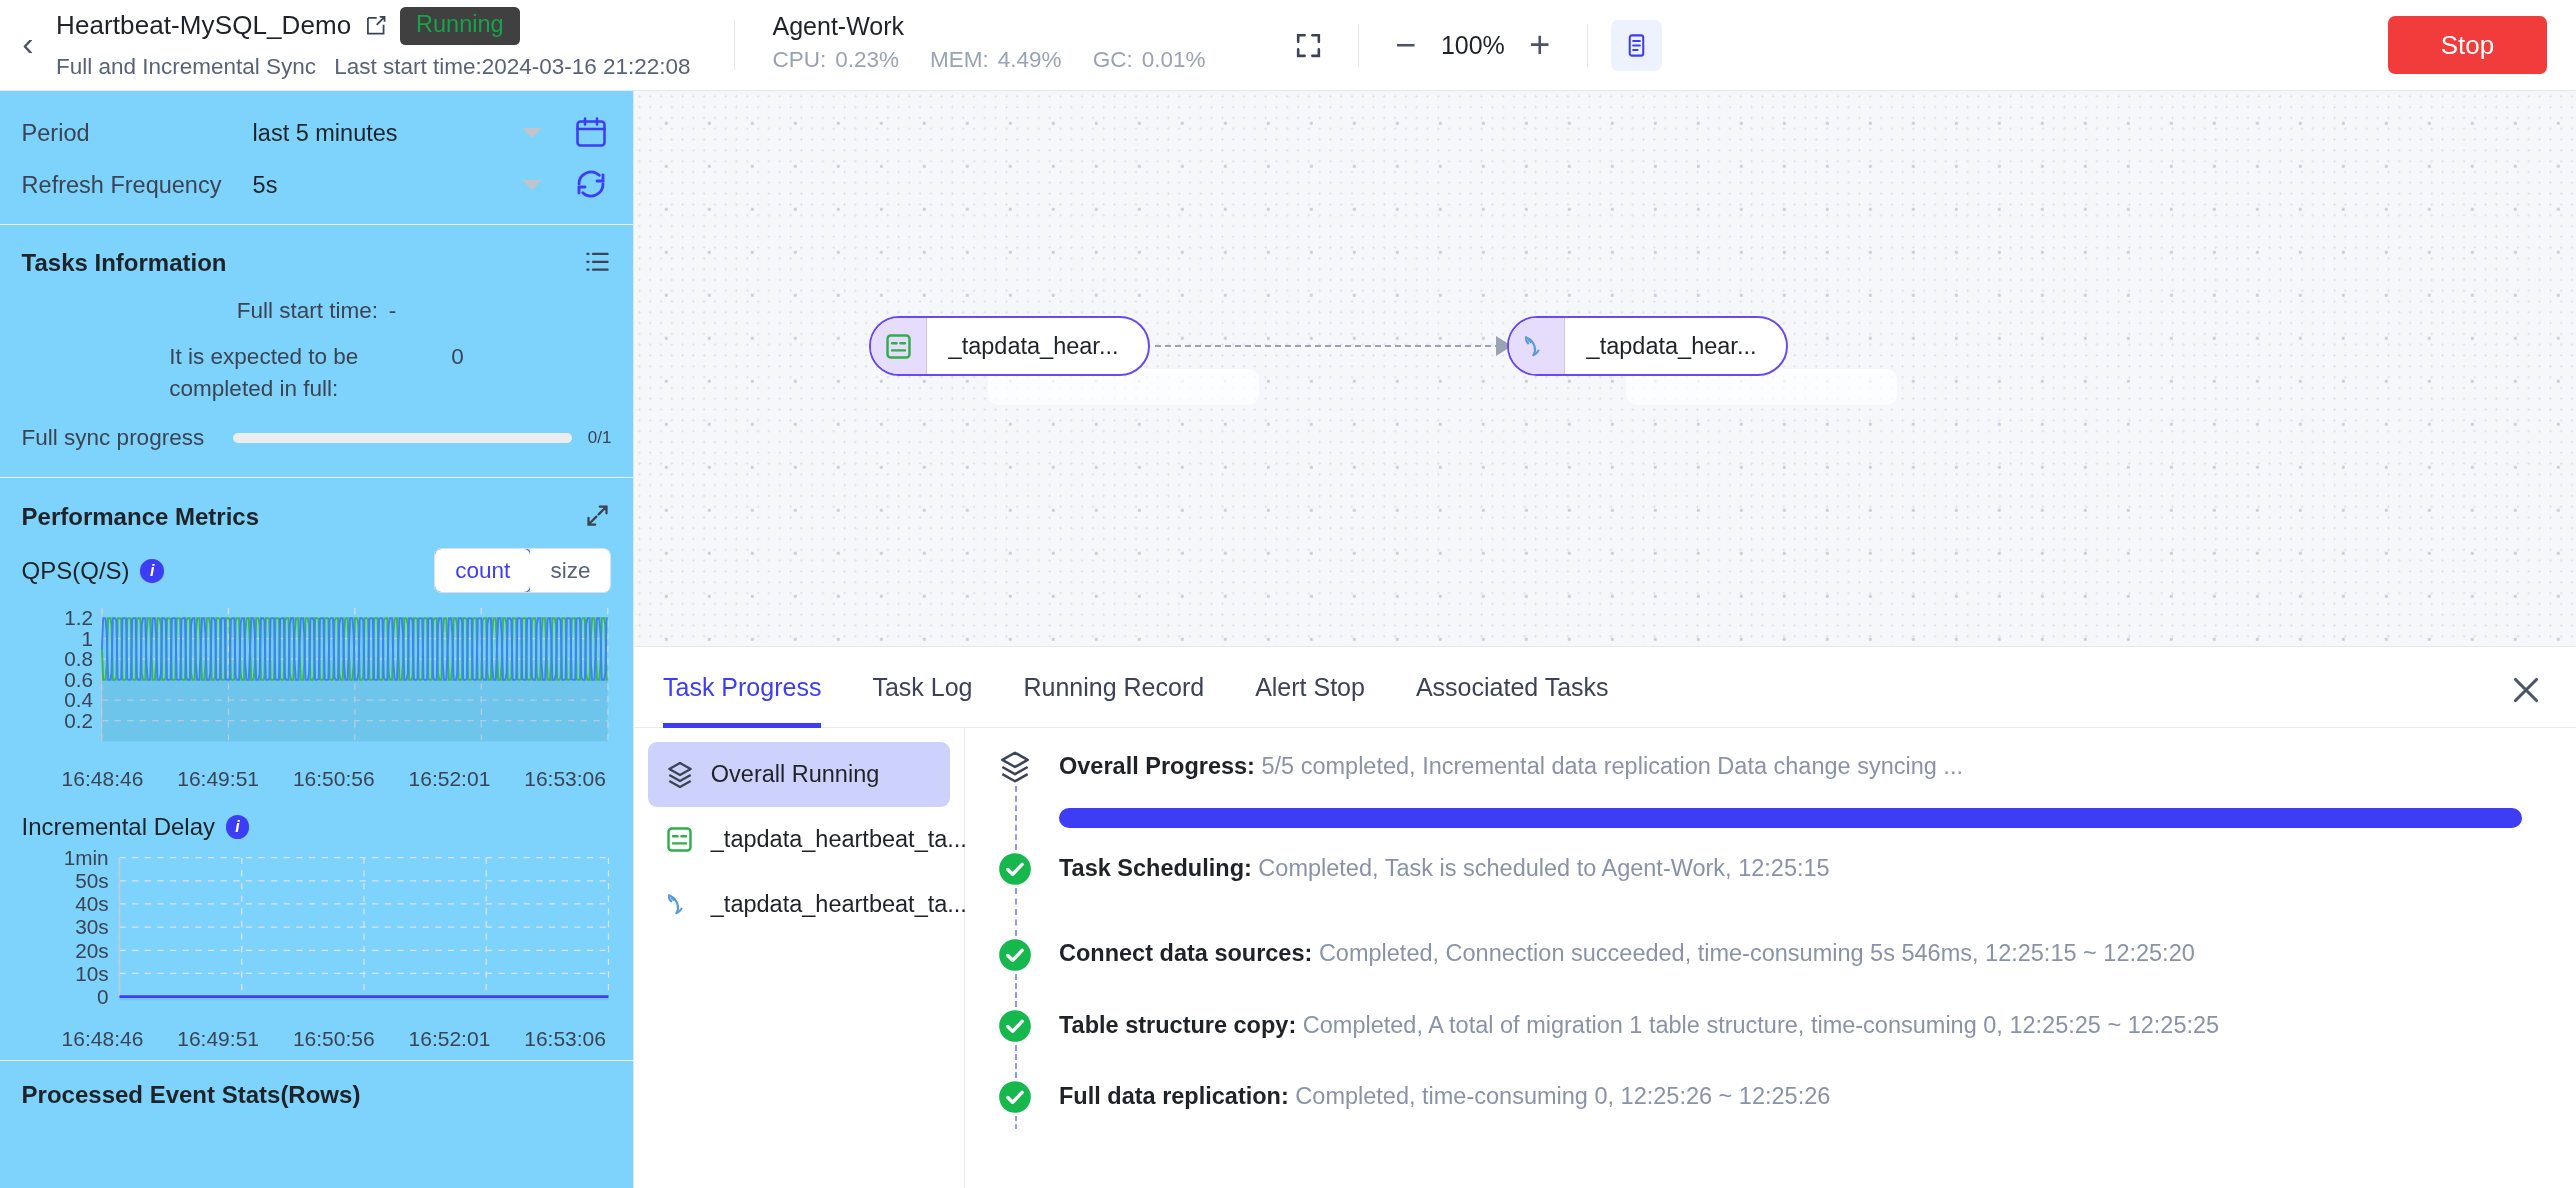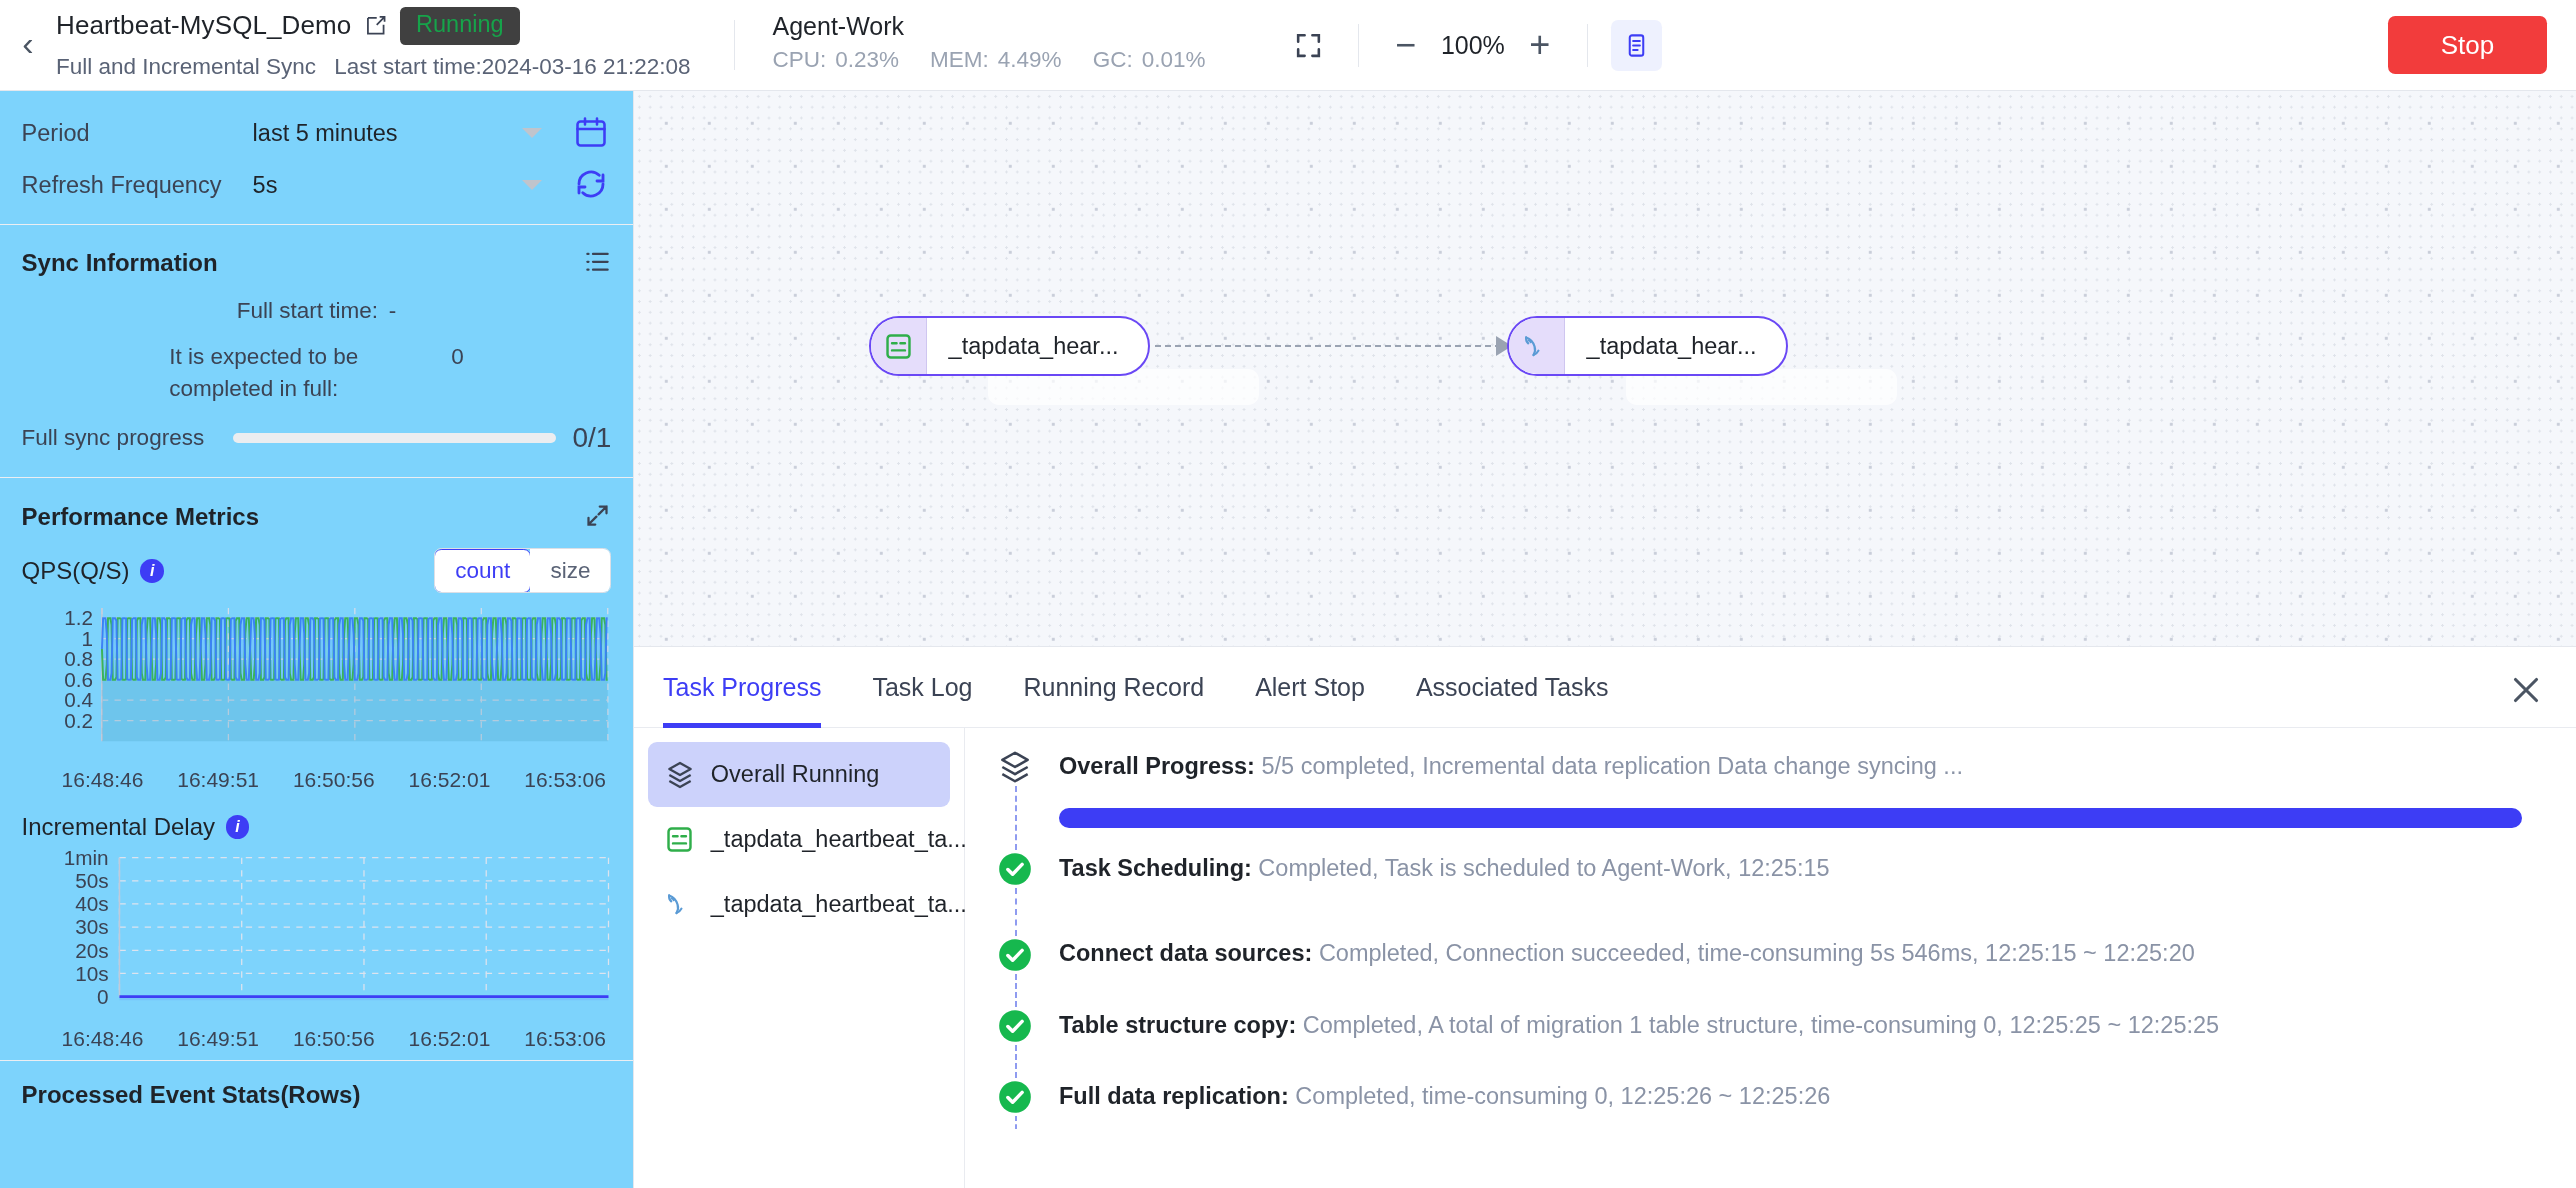--- a/index.html
+++ b/index.html
@@ -87,21 +87,21 @@
   .info-row {
     display: flex; justify-content: center; align-items: flex-start;
     padding: 7.2px 0; font-size: 22.5px; color: #3b4354; line-height: 1.42;
   }
   .info-label { max-width: 271px; }
   .info-value { color: #3b4354; padding-left: 10.8px; }
   .progress-row { display: flex; align-items: center; padding: 9px 0 16px; }
   .progress-label { font-size: 22.5px; color: #3b4354; width: 195px; line-height: 1.42; }
   .bar-track { flex: 1; height: 10px; background: #ebedf0; border-radius: 5.4px; margin: 0 16px; }
   .bar-fill { height: 100%; background: #3d3df5; border-radius: 5.4px; }
-  .progress-count { font-size: 28px; color: #3b4354; }
+  .progress-count { font-size: 17px; color: #3b4354; }
 
   #perf { padding: 14.4px 21.6px 0; border-bottom: 0.9px solid #eceef2; }
   #metric-row {
     display: flex; align-items: center; justify-content: space-between;
     height: 56px; margin-top: 1.8px;
   }
   .metric-title { font-size: 24px; color: #1f2329; display: flex; align-items: center; gap: 10.8px; }
   .info-dot {
     width: 23.5px; height: 23.5px; border-radius: 50%; background: #3d3df5;
     color: #fff; font-size: 16px; font-style: italic; font-weight: bold;
@@ -301,21 +301,21 @@
         <svg width="36" height="36" viewBox="0 0 24 24" fill="none" stroke="#3d3df5" stroke-width="1.9" stroke-linecap="round">
           <path d="M20 12a8 8 0 0 1-13.5 5.8M4 12a8 8 0 0 1 13.5-5.8"></path>
           <path d="M4 18v-4h4M20 6v4h-4"></path>
         </svg>
       </span>
     </div>
   </div>
 
   <div id="sync-info">
     <div class="section-head">
-      <span class="section-title">Sync Information</span>
+      <span class="section-title">Tasks Information</span>
       <span>
         <svg width="27" height="23.5" viewBox="0 0 24 20" fill="none" stroke="#3b4354" stroke-width="2" stroke-linecap="round">
           <path d="M3 3h1M3 10h1M3 17h1M8 3h13M8 10h13M8 17h13"></path>
         </svg>
       </span>
     </div>
     <div class="info-row">
       <span class="info-label">Full start time:</span>
       <span class="info-value">-</span>
     </div>

